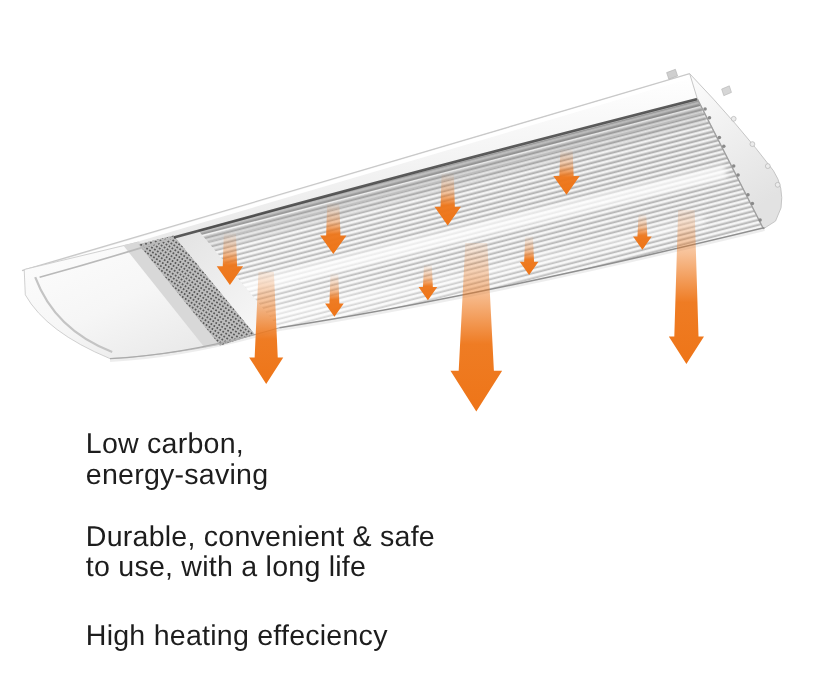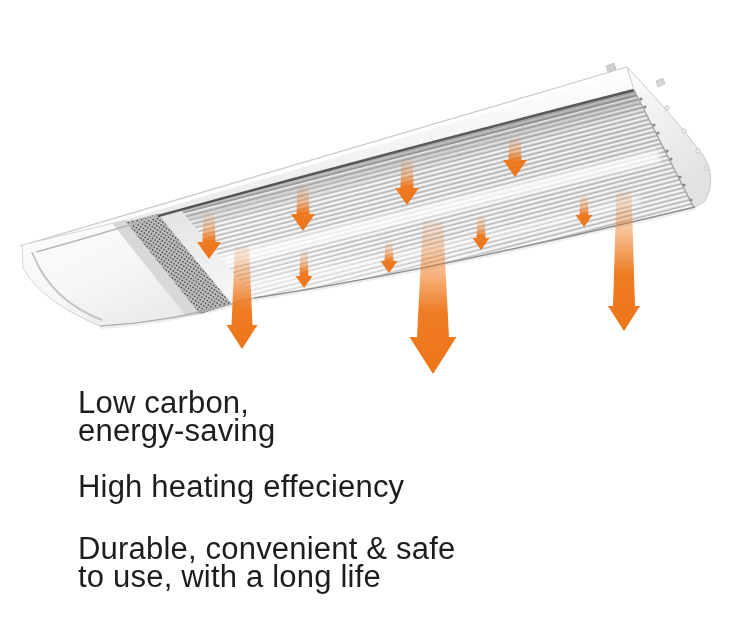--- a/index.html
+++ b/index.html
@@ -19,21 +19,21 @@
     display: block;
   }
   .features {
     position: absolute;
     left: 78px;
     top: 389px;
     color: #1d1d1d;
   }
   .features p {
     margin: 0;
-    font-size: 31px;
+    font-size: 26px;
     line-height: 28px;
     letter-spacing: 0.2px;
     white-space: pre-line;
   }
   .features p:nth-child(2) { margin-top: 28px; }
   .features p:nth-child(3) { margin-top: 34px; }
 </style>
 </head>
 <body>
 
@@ -172,18 +172,18 @@
         <path d="M 580.5 194 L 587.5 194 L 588.5 215 L 592.5 215 L 584 227 L 575.5 215 L 579.5 215 Z" fill="url(#gradArrowSmall)"></path>
         <path d="M 235 247 L 249 247 L 252.5 325 L 257.5 325 L 242 349 L 226.5 325 L 231.5 325 Z" fill="url(#gradArrowLong)"></path>
         <path d="M 423 221 L 443 221 L 449 337 L 456.5 337 L 433 374 L 409.5 337 L 417 337 Z" fill="url(#gradArrowLong)"></path>
         <path d="M 616.5 191 L 631.5 191 L 635 306 L 640 306 L 624 331 L 608 306 L 613 306 Z" fill="url(#gradArrowLong)"></path>
       </g>
   </svg>
 
   <div class="features" style="color: rgb(29, 29, 29);">
     <p>Low carbon,
 energy-saving</p>
-    <p>High heating effeciency</p>
     <p>Durable, convenient &amp; safe
 to use, with a long life</p>
+    <p>High heating effeciency</p>
   </div>
 
 </div>
 
 </body></html>

